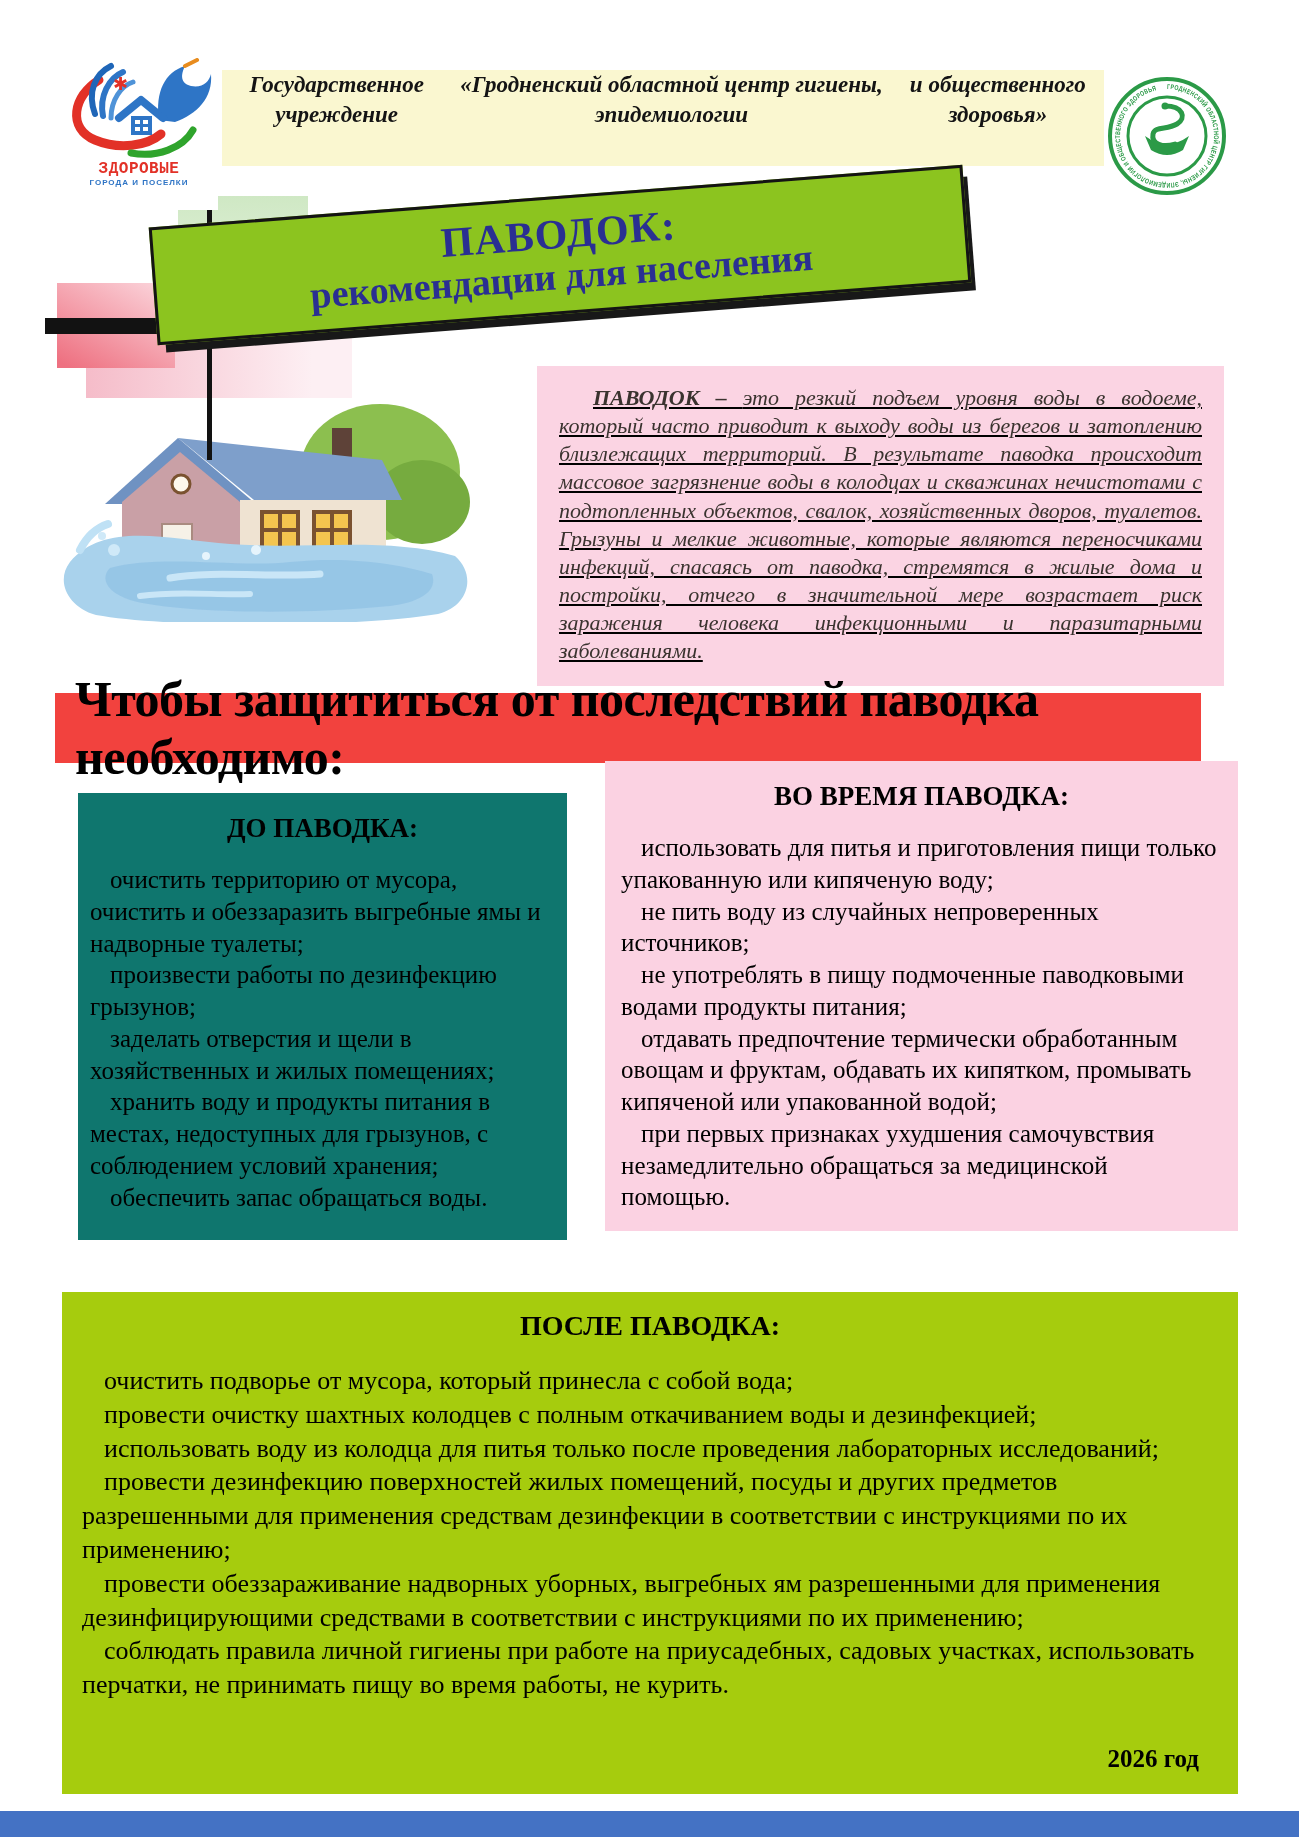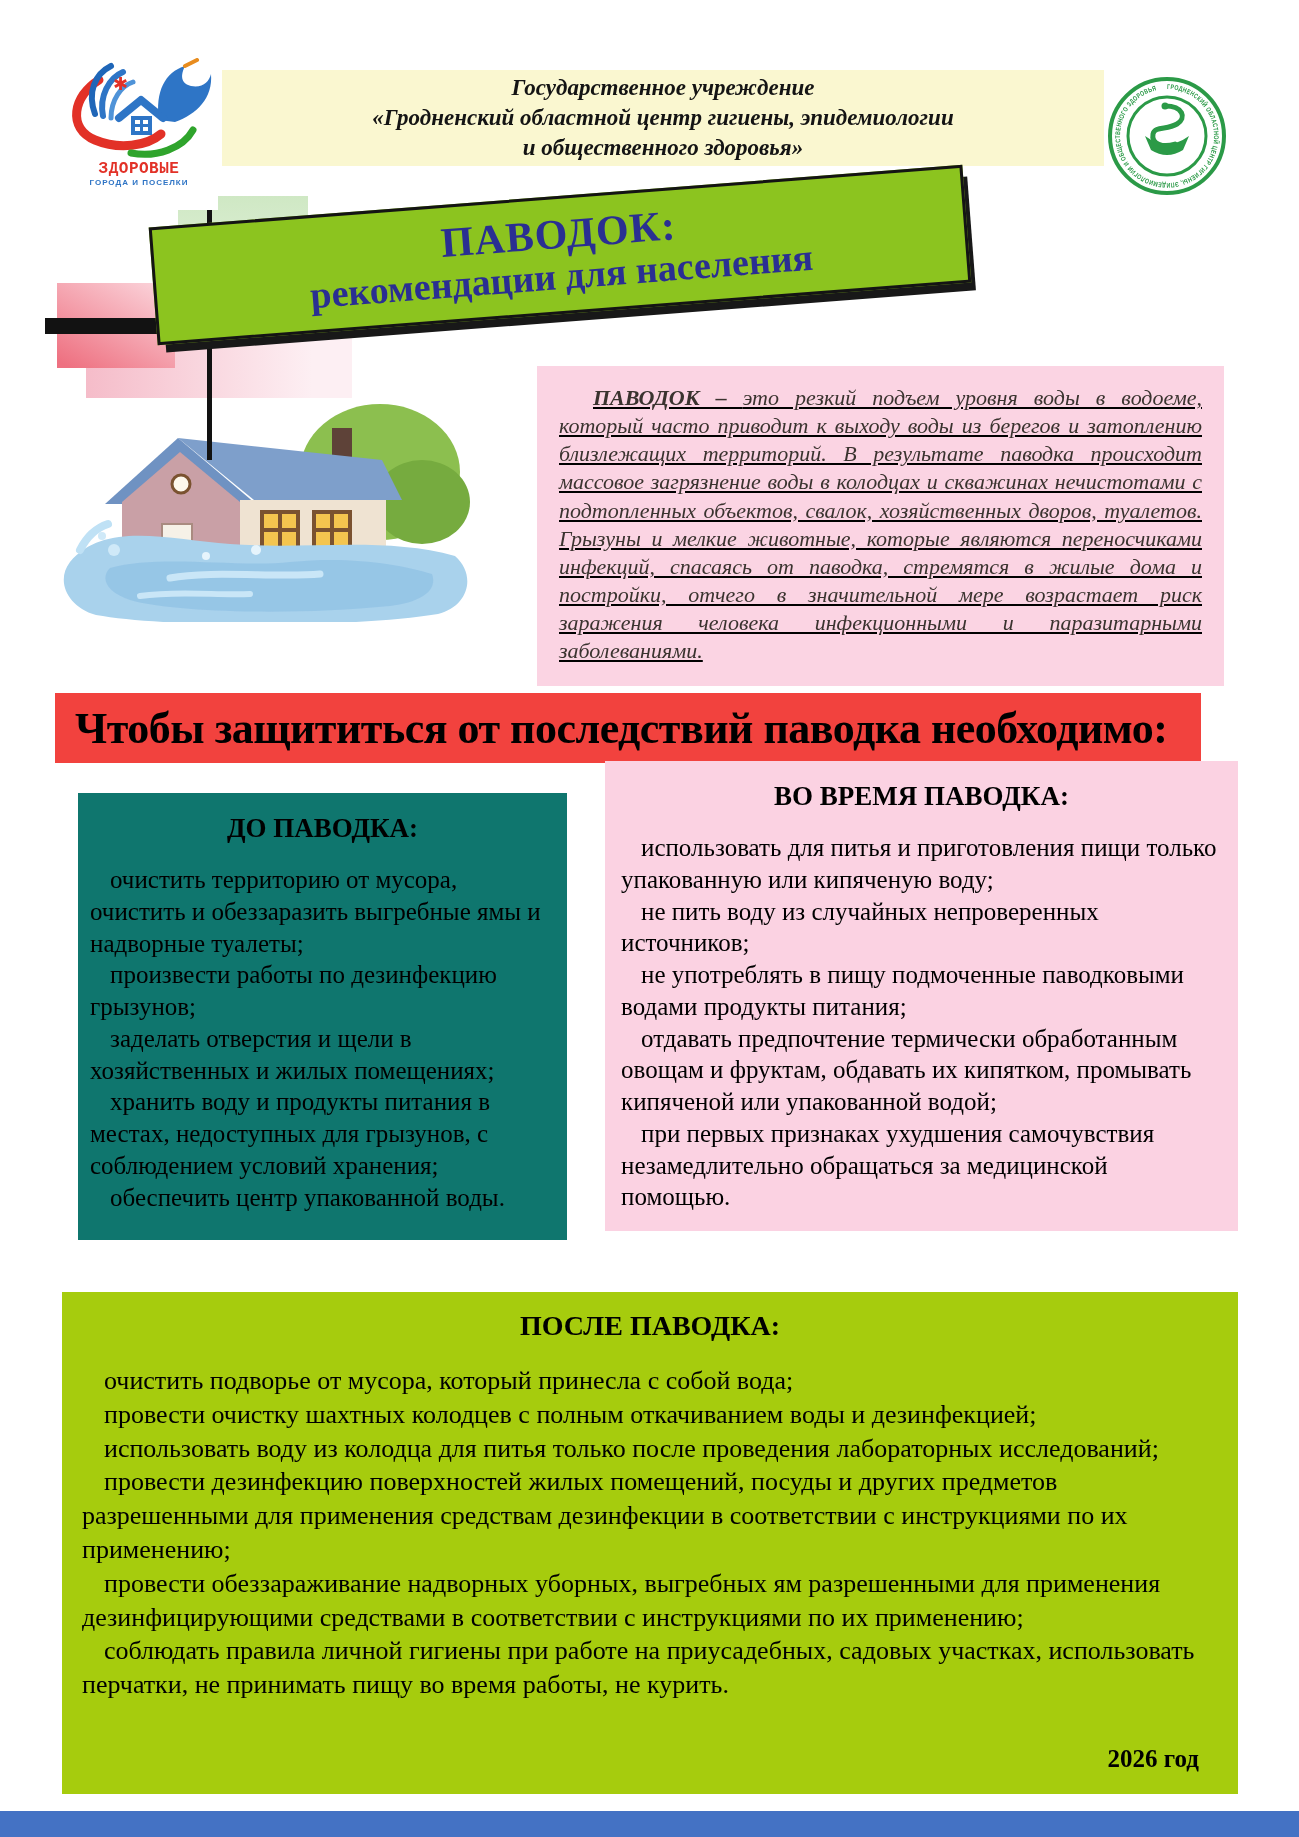--- a/index.html
+++ b/index.html
@@ -1,21 +1,21 @@
 <!DOCTYPE html>
 <html lang="ru"><head>
 <meta charset="utf-8">
 <style>
   html,body{margin:0;padding:0;background:#fff;}
   .page{position:relative;width:1299px;height:1837px;background:#ffffff;
         font-family:"Liberation Serif", serif;overflow:hidden;}
 
   
   .org-band{position:absolute;left:222px;top:70px;width:882px;height:96px;
-    background:#faf7d0;display:flex;flex-direction:column;justify-content:center;
+    background:#faf7d0;display:flex;flex-direction:row;justify-content:center;
     text-align:center;font-weight:bold;font-style:italic;font-size:23px;
     line-height:1.3;color:#141414;z-index:2;}
   .logo-flag{position:absolute;left:60px;top:58px;width:158px;height:152px;
     background:#ffffff;z-index:6;text-align:center;}
   .logo-title{color:#e23127;font-weight:bold;font-size:16px;letter-spacing:.5px;
     font-family:Liberation Mono, monospace;margin-top:-6px;}
   .logo-subtitle{color:#2e74c5;font-weight:bold;font-size:8px;letter-spacing:1px;
     font-family:"Liberation Sans",sans-serif;}
   .flagpole{position:absolute;left:207px;top:60px;width:5px;height:400px;
     background:#121212;z-index:5;}
@@ -45,21 +45,21 @@
     background:#fbd4e3;box-sizing:border-box;padding:18px 22px;z-index:3;text-decoration:underline;}
   .intro-box p{margin:0;font-style:italic;font-size:22px;line-height:1.28;
     color:#3a332f;text-align:justify;text-indent:34px;}
   .intro-lead{font-weight:bold;}
 
   .illustration{position:absolute;left:50px;top:372px;width:430px;height:250px;z-index:2;}
 
   
   .callout{position:absolute;left:55px;top:693px;width:1146px;height:70px;
     background:#f2423e;display:flex;align-items:center;z-index:3;}
-  .callout span{font-weight:bold;font-size:44px;color:#000;padding-left:20px;
+  .callout span{font-weight:bold;font-size:50px;color:#000;padding-left:20px;
     letter-spacing:-.5px;}
 
   
   .box{position:absolute;box-sizing:border-box;z-index:3;}
   .box-title{text-align:center;font-weight:bold;font-size:27px;color:#000;
     margin:6px 0 20px;}
   .box-body p{margin:0;color:#000;}
 
   .box-before{left:78px;top:793px;width:489px;height:447px;background:#0f766e;
     padding:14px 12px;}
@@ -199,21 +199,21 @@
     <span>Чтобы защититься от последствий паводка необходимо:</span>
   </div>
 
   <div class="box box-before">
     <div class="box-title">ДО ПАВОДКА:</div>
     <div class="box-body">
         <p>очистить территорию от мусора, очистить и обеззаразить выгребные ямы и надворные туалеты;</p>
         <p>произвести работы по дезинфекцию грызунов;</p>
         <p>заделать отверстия и щели в хозяйственных и жилых помещениях;</p>
         <p>хранить воду и продукты питания в местах, недоступных для грызунов, с соблюдением условий хранения;</p>
-        <p>обеспечить центр упакованной воды.</p>
+        <p>обеспечить запас обращаться воды.</p>
       </div>
   </div>
 
   <div class="box box-during">
     <div class="box-title">ВО ВРЕМЯ ПАВОДКА:</div>
     <div class="box-body">
         <p>использовать для питья и приготовления пищи только упакованную или кипяченую воду;</p>
         <p>не пить воду из случайных непроверенных источников;</p>
         <p>не употреблять в пищу подмоченные паводковыми водами продукты питания;</p>
         <p>отдавать предпочтение термически обработанным овощам и фруктам, обдавать их кипятком, промывать кипяченой или упакованной водой;</p>

